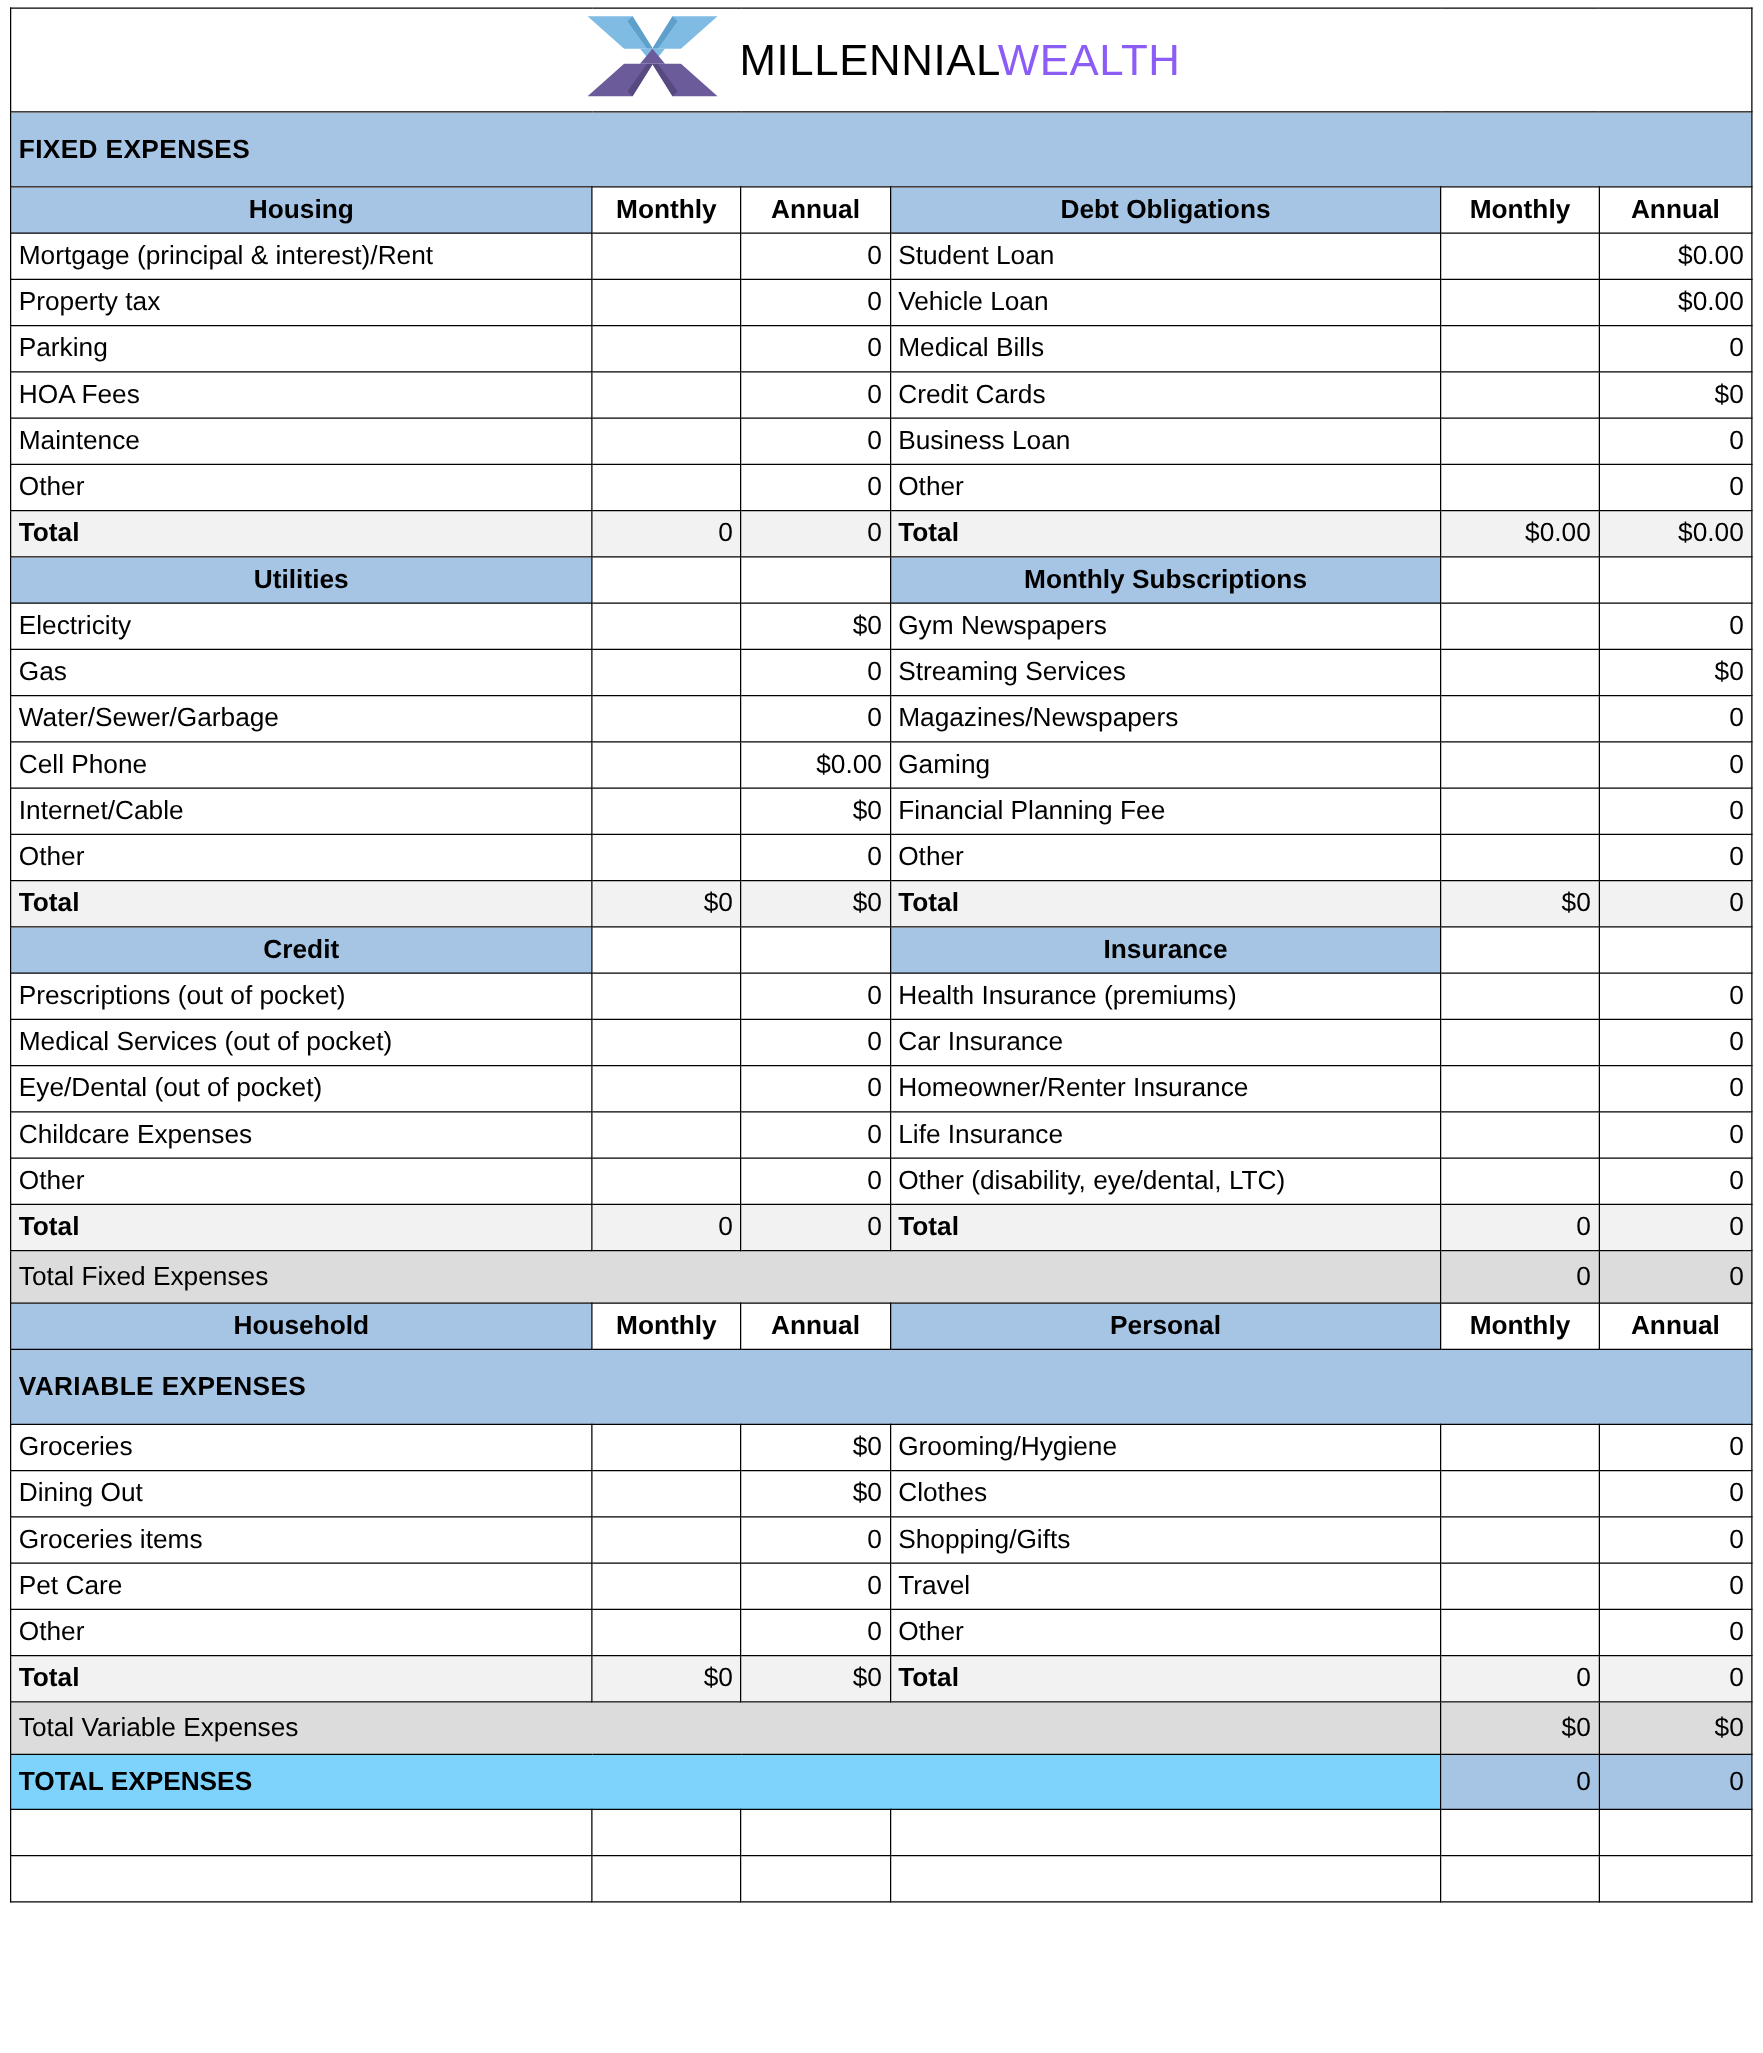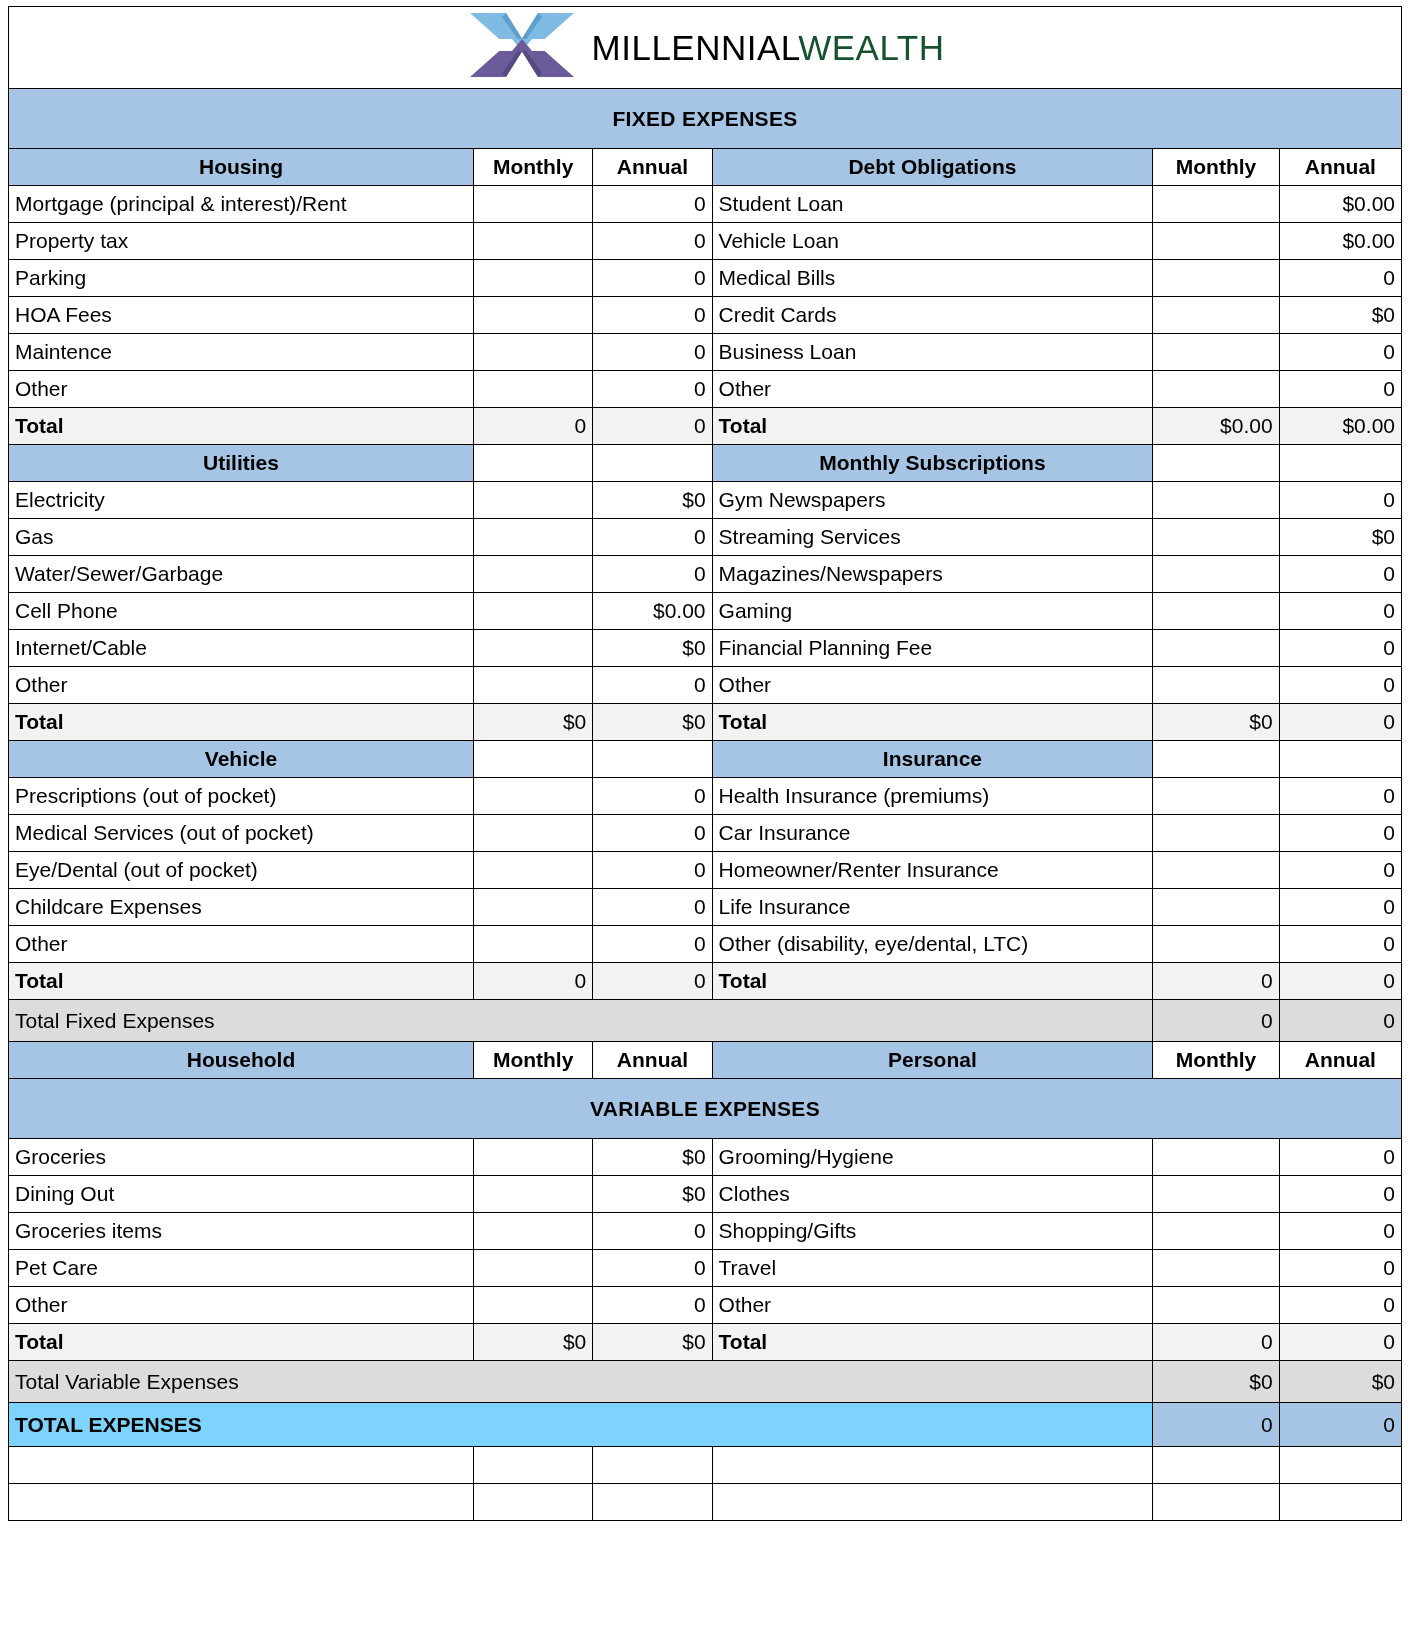--- a/index.html
+++ b/index.html
@@ -60,25 +60,24 @@
   }
   .logo-mark { flex: 0 0 auto; }
   .logo-text {
     font-size: 35px;
     letter-spacing: 0.5px;
     font-weight: 400;
     line-height: 1;
     white-space: nowrap;
   }
   .logo-text .part-a { color: #000000; }
-  .logo-text .part-b { color: #14532d; }
+  .logo-text .part-b { color: #8b5cf6; }
 
   .banner {
     background: #a6c5e5;
-    text-align: center;
     font-weight: bold;
     font-size: 28px;
     height: 60px !important;
     letter-spacing: 0.3px;
   }
   .sec-head {
     background: #a6c5e5;
     text-align: center;
     font-weight: bold;
     font-size: 22px;
@@ -297,21 +296,21 @@
   <tr class="totalrow">
     <td>Total</td>
     <td class="num">$0</td>
     <td class="num">$0</td>
     <td>Total</td>
     <td class="num">$0</td>
     <td class="num">0</td>
   </tr>
 
   <tr>
-    <td class="sec-head">Vehicle</td>
+    <td class="sec-head">Credit</td>
     <td class="plain"></td>
     <td class="plain"></td>
     <td class="sec-head">Insurance</td>
     <td class="plain"></td>
     <td class="plain"></td>
   </tr>
 
   <tr>
     <td>Prescriptions (out of pocket)</td>
     <td class="num"></td>

